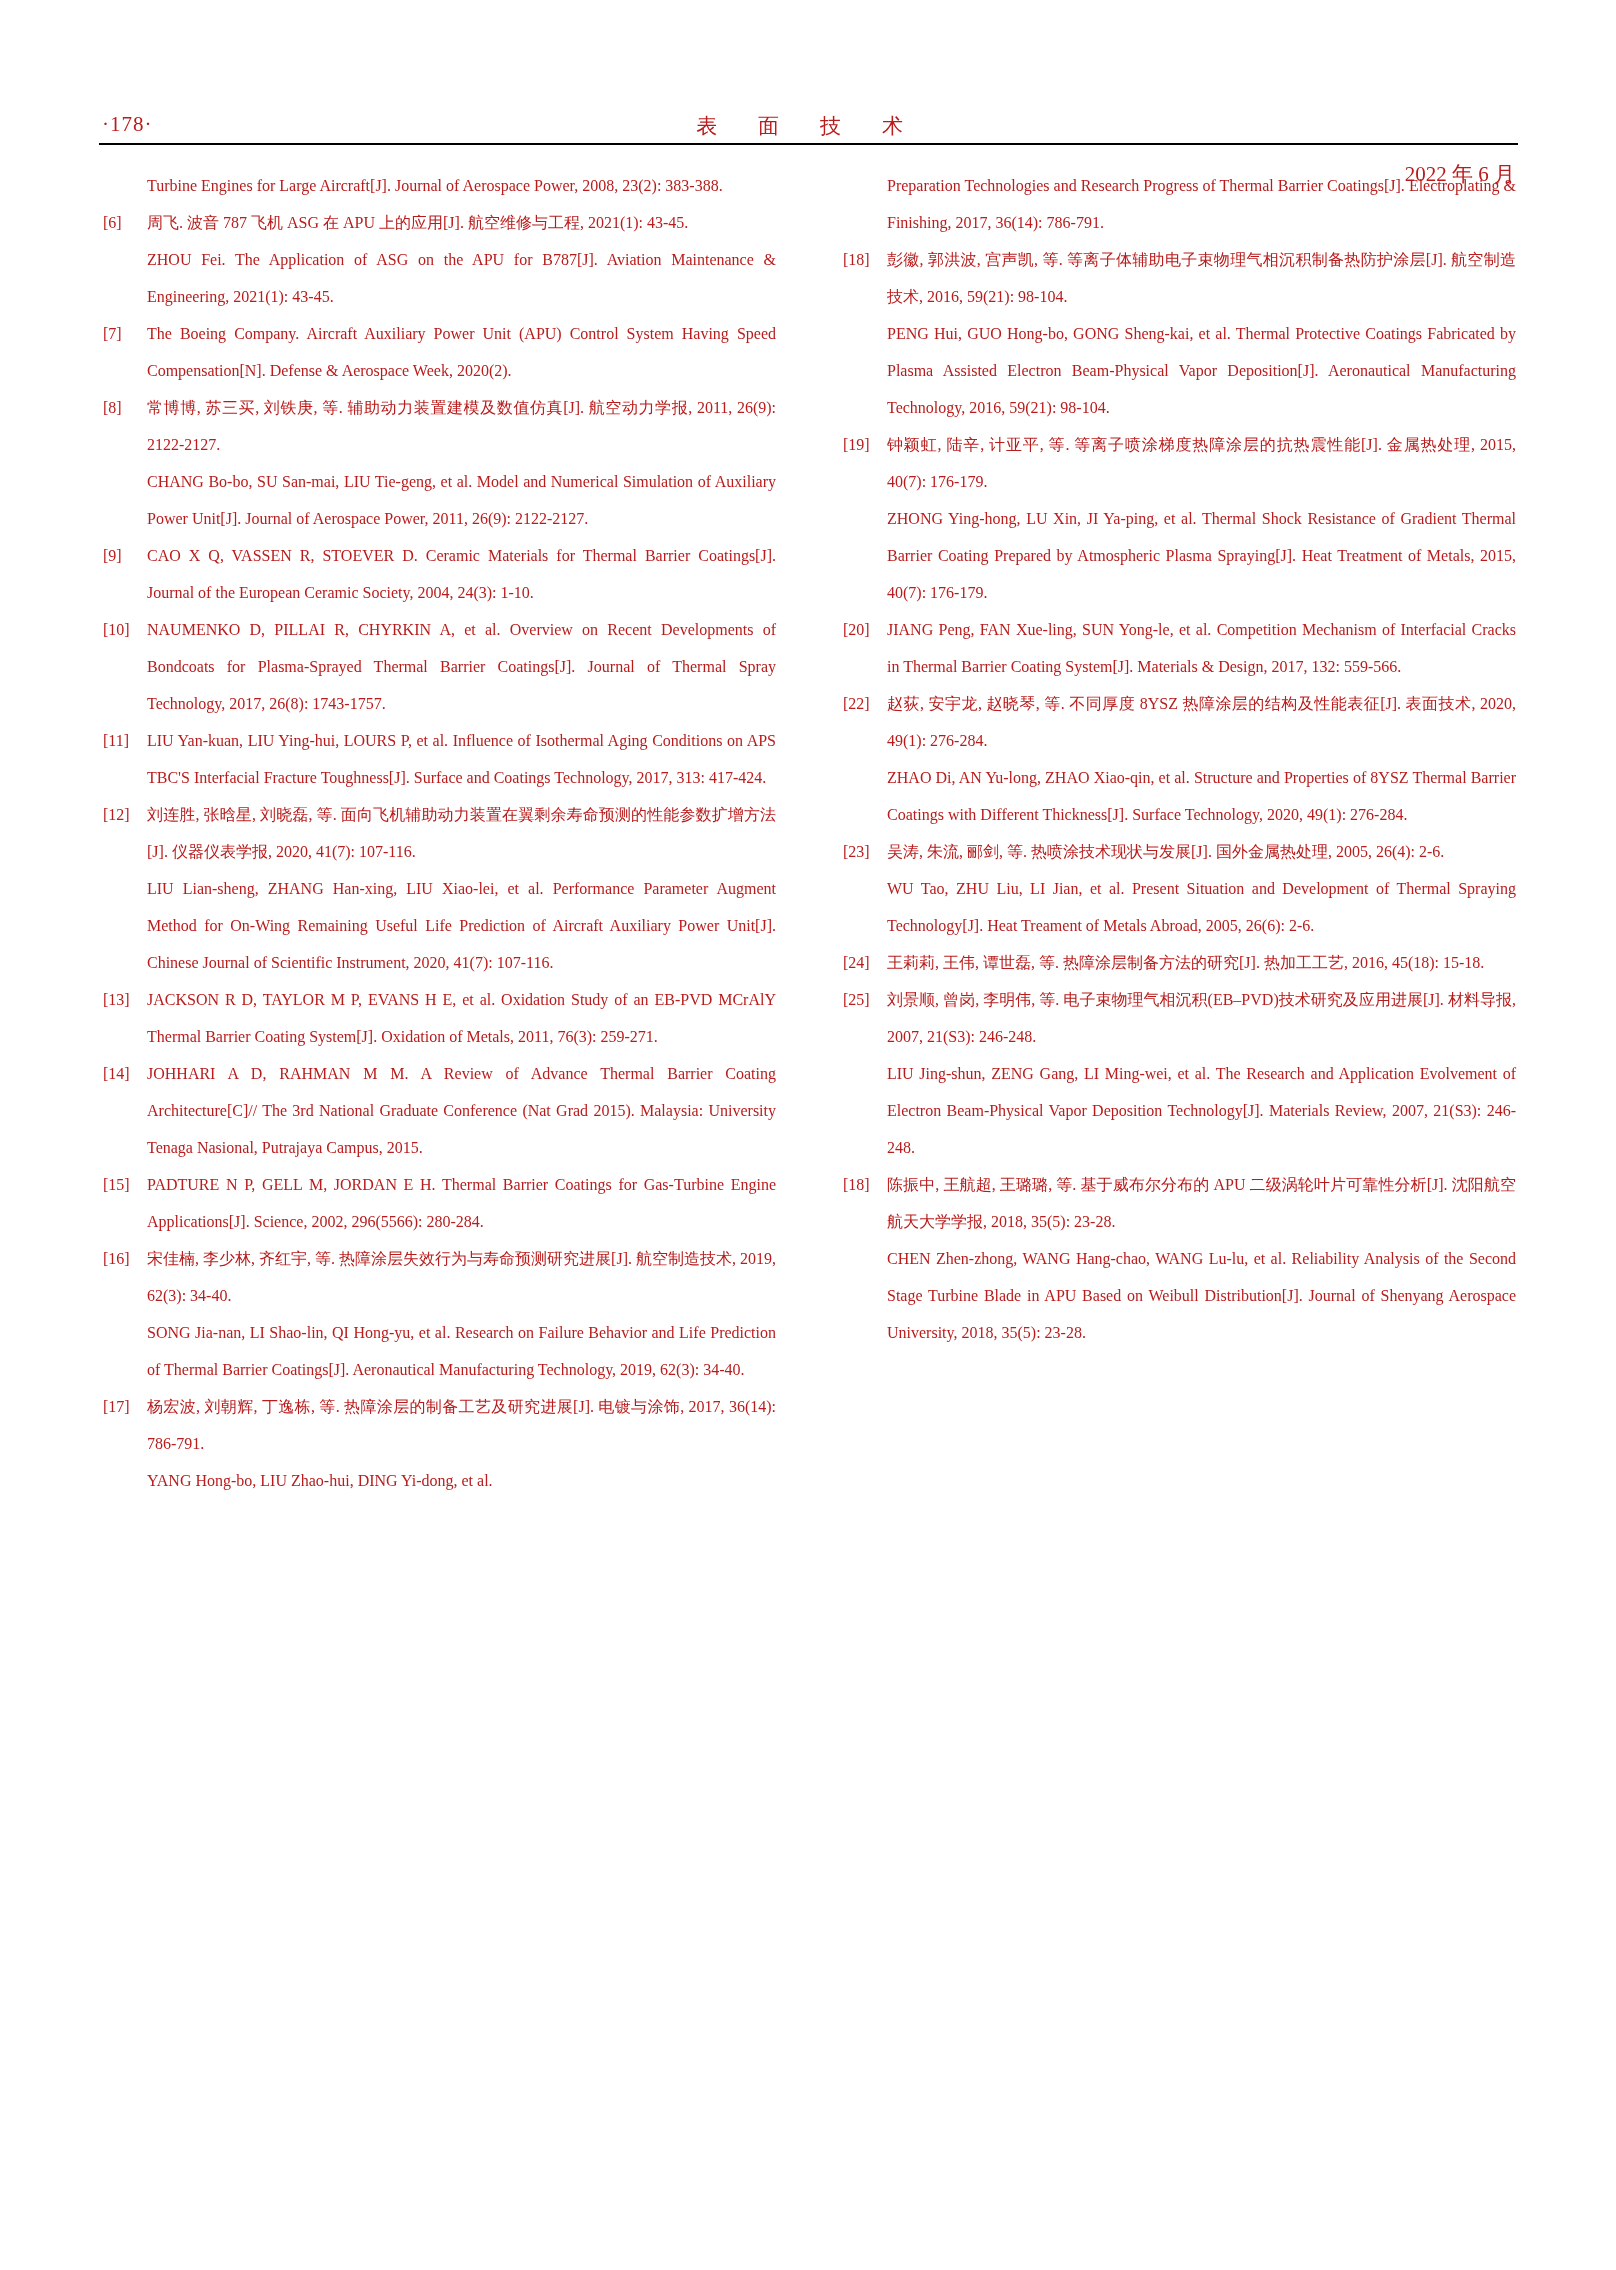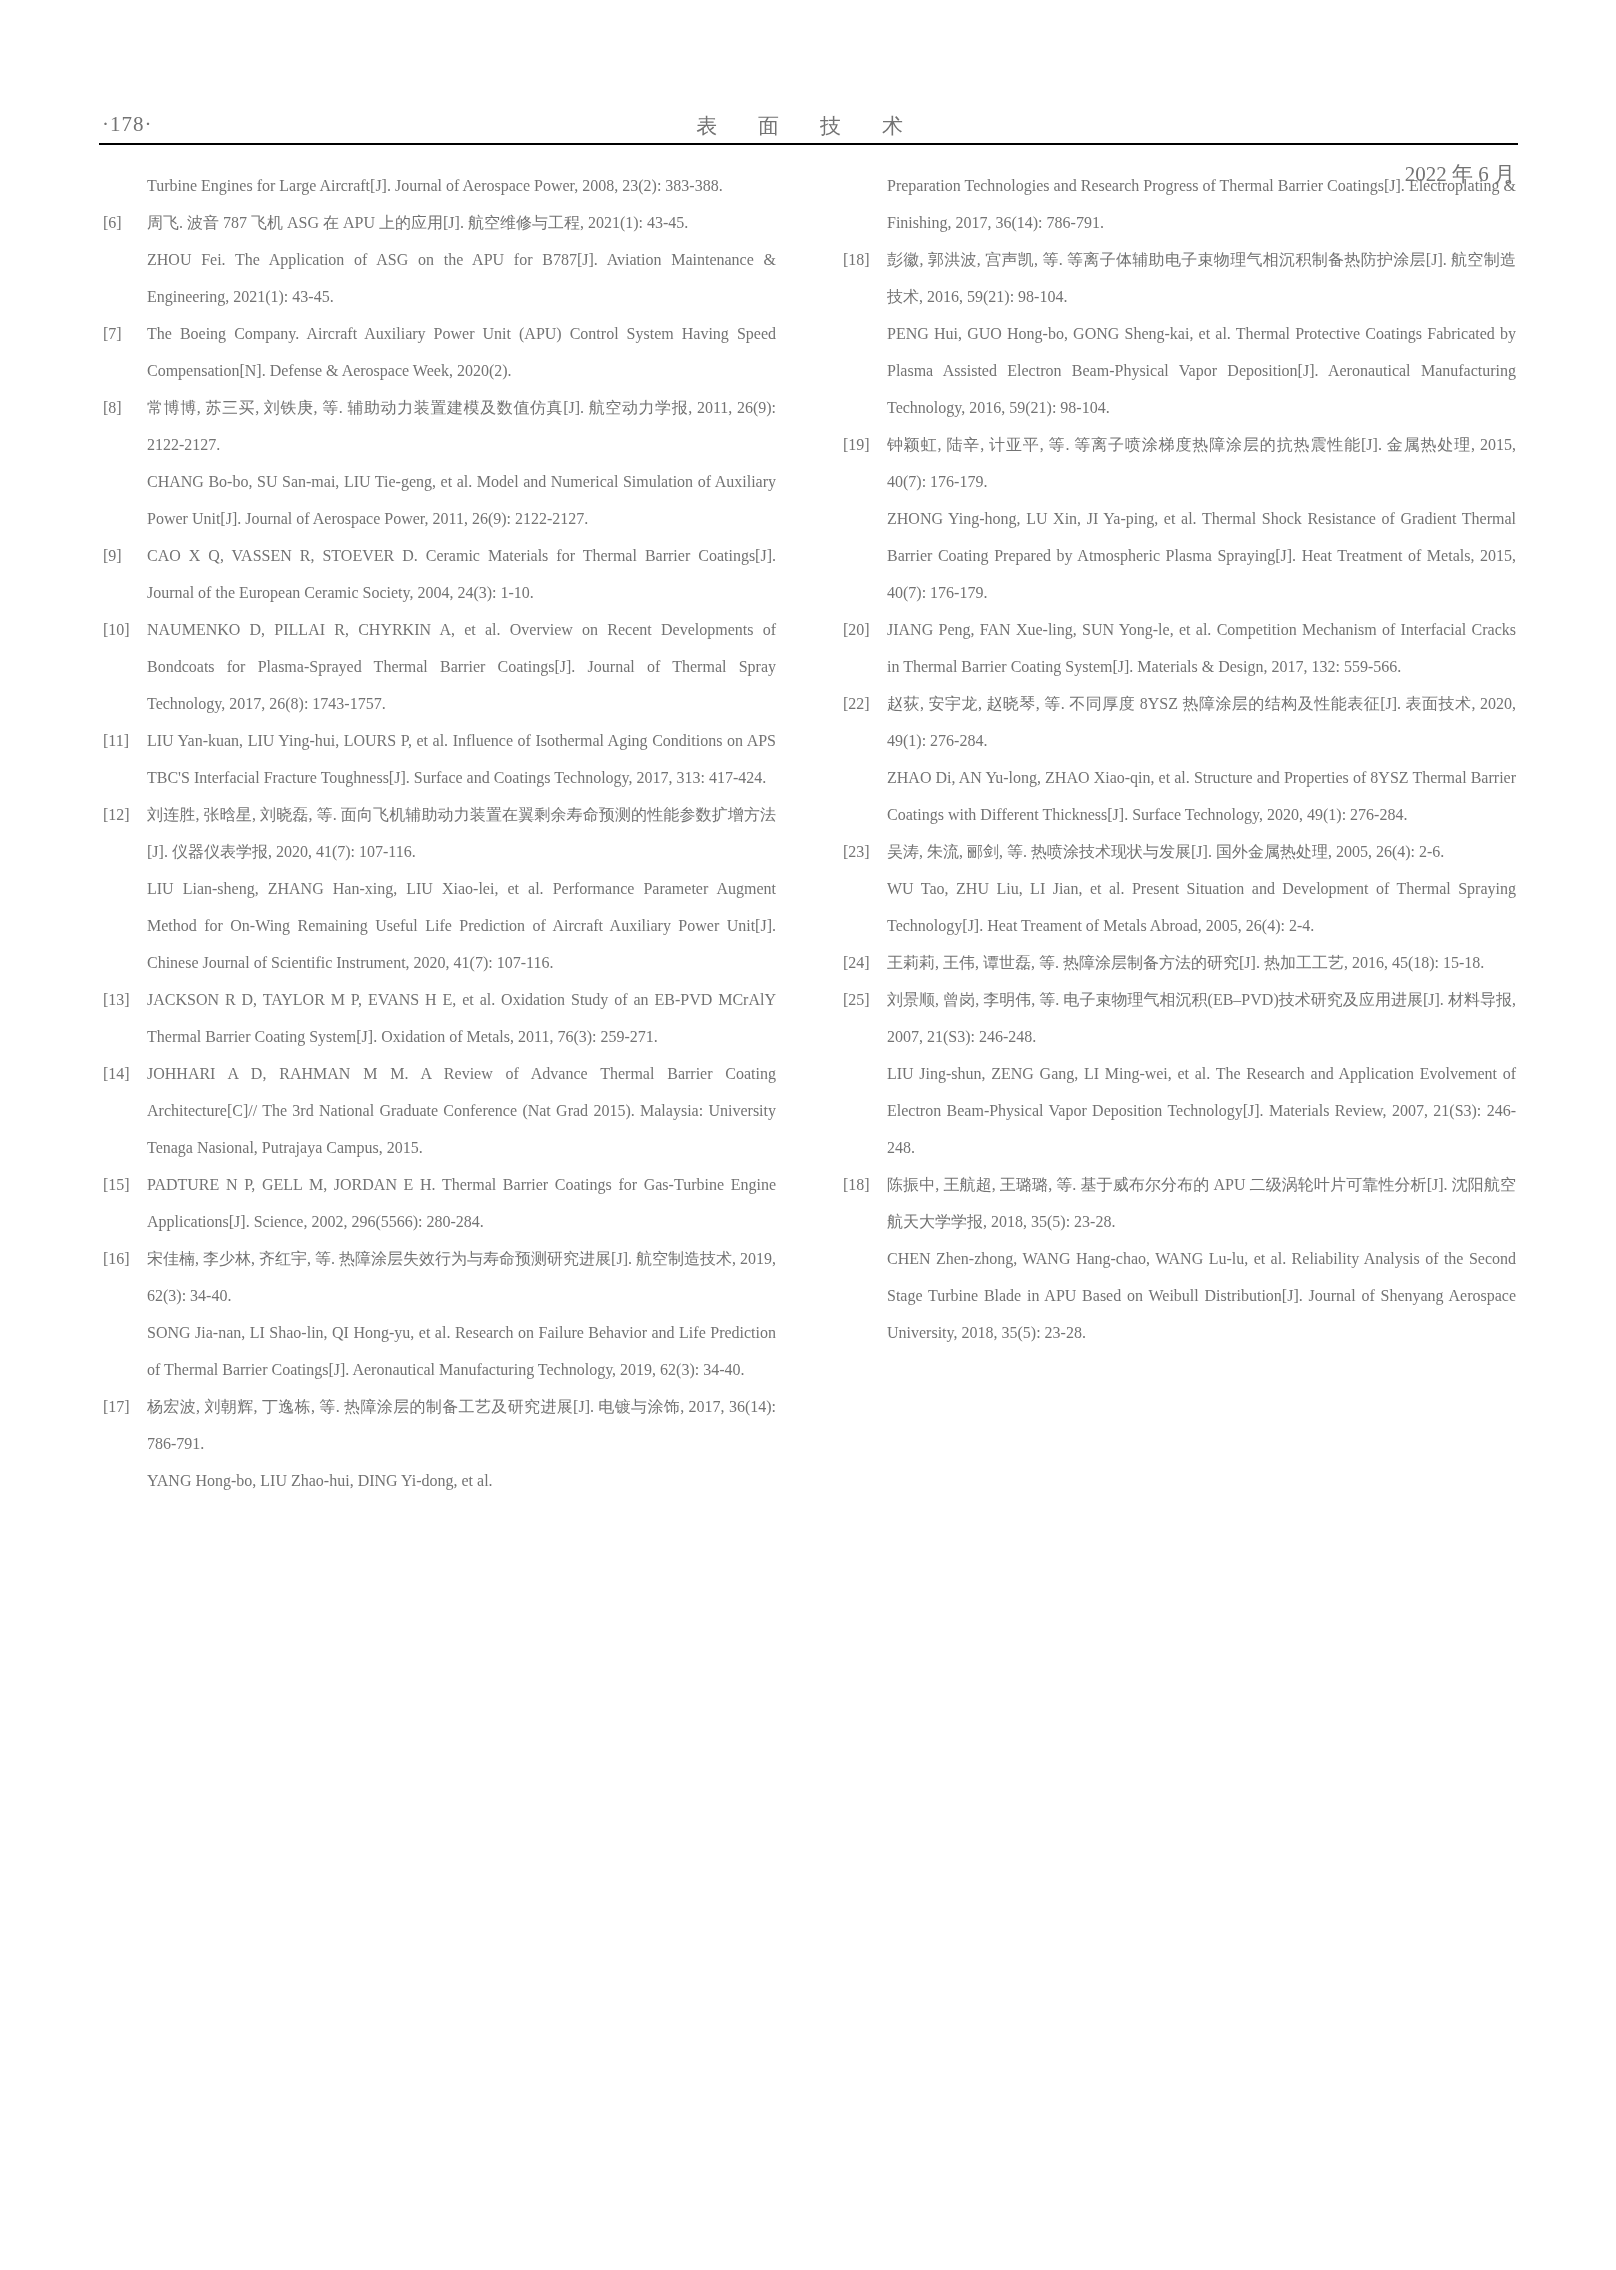--- a/index.html
+++ b/index.html
@@ -6,21 +6,21 @@
     margin: 0;
     padding: 0;
     background: #e8e8e8;
   }
   .page {
     position: relative;
     width: 1617px;
     height: 2270px;
     margin: 0 auto;
     background: #ffffff;
-    color: #737373;
+    color: #b91c1c;
     font-family: "Liberation Serif", "DejaVu Serif", serif;
     box-sizing: border-box;
     overflow: hidden;
   }
   .page-header {
     position: absolute;
     top: 110px;
     left: 102px;
     right: 102px;
     height: 32px;
@@ -219,21 +219,21 @@
           <span class="ref-label">[22]</span>
           <div class="ref-body">
             <p class="ref-para">赵荻, 安宇龙, 赵晓琴, 等. 不同厚度 8YSZ 热障涂层的结构及性能表征[J]. 表面技术, 2020, 49(1): 276-284.</p>
             <p class="ref-para">ZHAO Di, AN Yu-long, ZHAO Xiao-qin, et al. Structure and Properties of 8YSZ Thermal Barrier Coatings with Different Thickness[J]. Surface Technology, 2020, 49(1): 276-284.</p>
           </div>
         </div>
         <div class="ref">
           <span class="ref-label">[23]</span>
           <div class="ref-body">
             <p class="ref-para">吴涛, 朱流, 郦剑, 等. 热喷涂技术现状与发展[J]. 国外金属热处理, 2005, 26(4): 2-6.</p>
-            <p class="ref-para">WU Tao, ZHU Liu, LI Jian, et al. Present Situation and Development of Thermal Spraying Technology[J]. Heat Treament of Metals Abroad, 2005, 26(4): 2-4.</p>
+            <p class="ref-para">WU Tao, ZHU Liu, LI Jian, et al. Present Situation and Development of Thermal Spraying Technology[J]. Heat Treament of Metals Abroad, 2005, 26(6): 2-6.</p>
           </div>
         </div>
         <div class="ref">
           <span class="ref-label">[24]</span>
           <div class="ref-body">
             <p class="ref-para">王莉莉, 王伟, 谭世磊, 等. 热障涂层制备方法的研究[J]. 热加工工艺, 2016, 45(18): 15-18.</p>
           </div>
         </div>
         <div class="ref">
           <span class="ref-label">[25]</span>

